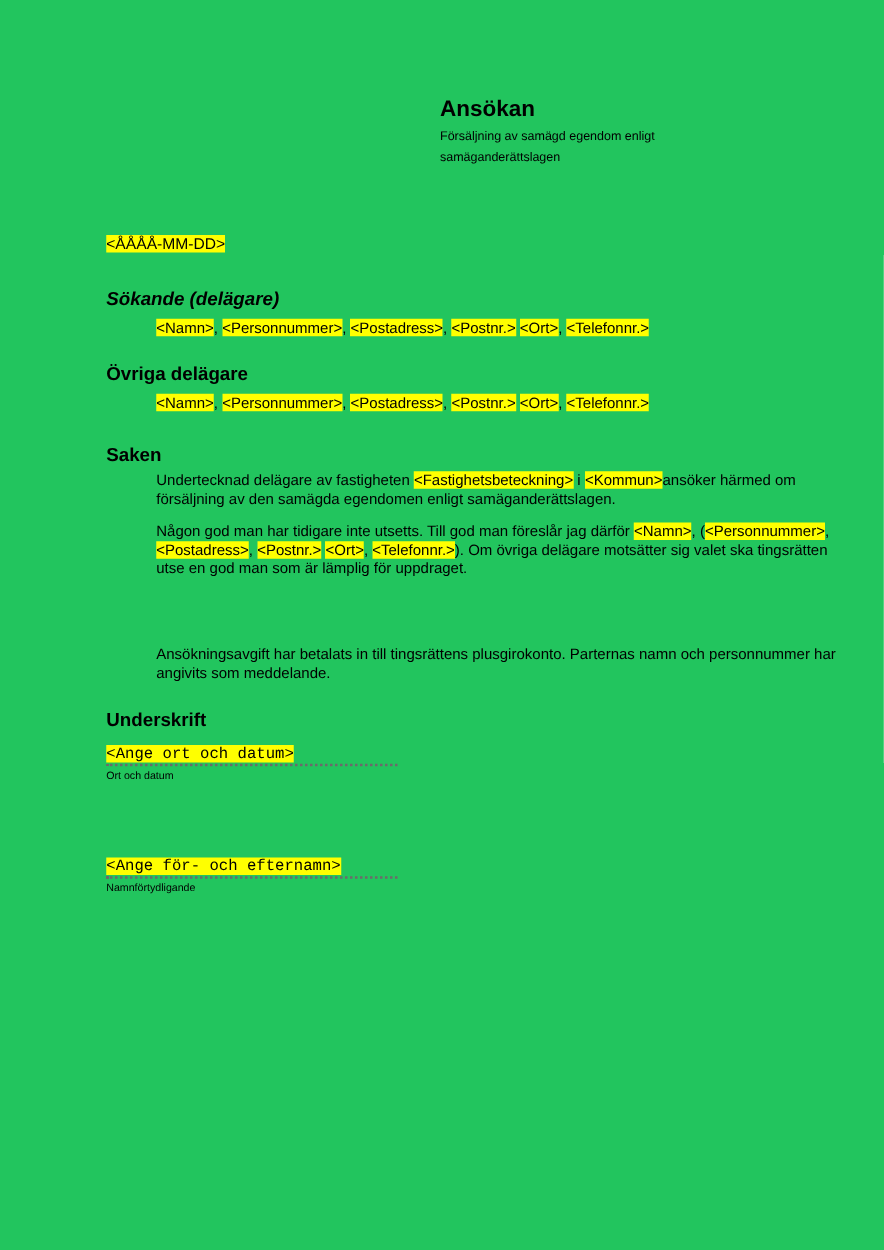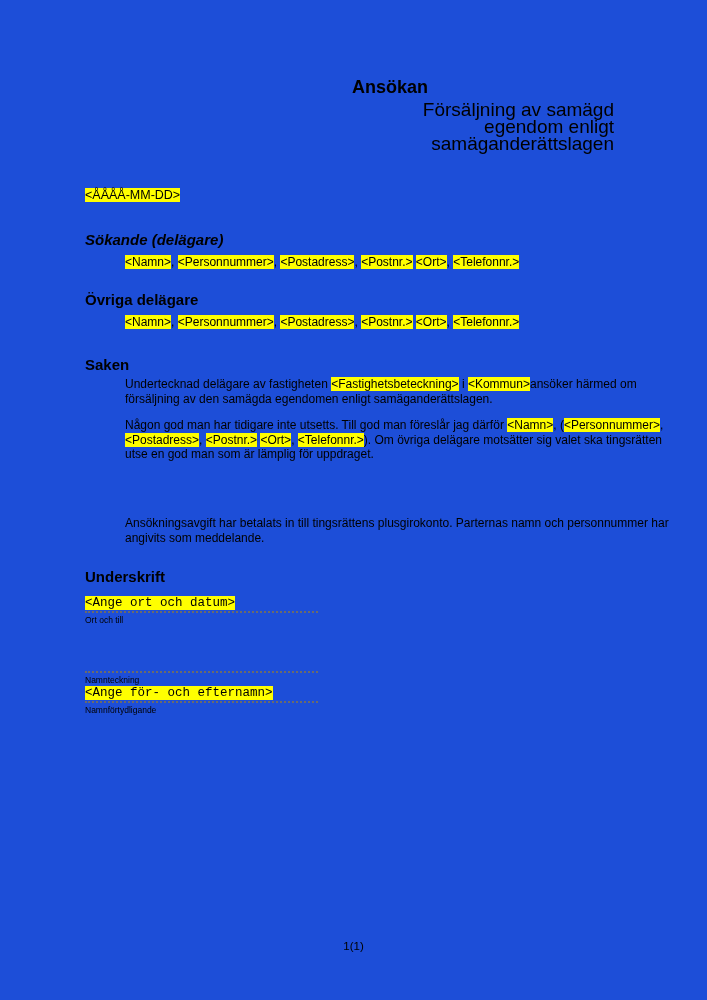--- a/index.html
+++ b/index.html
@@ -13,40 +13,39 @@
     height: 1000px;
     position: relative;
     overflow: hidden;
     font-family: "Liberation Sans", "DejaVu Sans", sans-serif;
     color: #000000;
     -webkit-font-smoothing: antialiased;
   }
   .page {
     position: absolute;
     inset: 0;
-    background: #1d4ed8;
+    background: #22c55e;
   }
   .abs { position: absolute; left: 85px; }
 
   .title-block {
     position: absolute;
     left: 352px;
     top: 76px;
     width: 262px;
   }
   .doc-title {
     font-size: 18px;
     font-weight: bold;
     line-height: 22px;
     margin: 0 0 3px 0;
   }
   .doc-subtitle {
-    font-size: 19px;
+    font-size: 10px;
     line-height: 17px;
-    text-align: right;
   }
 
   h2 {
     font-size: 15px;
     font-weight: bold;
     margin: 0;
     line-height: 18px;
   }
 
   .body {
@@ -128,31 +127,26 @@
   <p class="abs body para p2"><span>Någon god man har tidigare inte utsetts. Till god man föreslår jag därför </span><span class="hl">&lt;Namn&gt;</span><span>, (</span><span class="hl">&lt;Personnummer&gt;</span><span>, </span><span class="hl">&lt;Postadress&gt;</span><span>, </span><span class="hl">&lt;Postnr.&gt;</span><span> </span><span class="hl">&lt;Ort&gt;</span><span>, </span><span class="hl">&lt;Telefonnr.&gt;</span><span>). Om övriga delägare motsätter sig valet ska tingsrätten utse en god man som är lämplig för uppdraget.</span></p>
   <p class="abs body para p4">Ansökningsavgift har betalats in till tingsrättens plusgirokonto. Parternas namn och personnummer har angivits som meddelande.</p>
 
   <h2 class="abs h-underskrift">Underskrift</h2>
 
   <div class="abs sig-block sig-ort">
     <div class="sig-value">
       <span class="hl">&lt;Ange ort och datum&gt;</span>
     </div>
     <div class="dotted-rule"></div>
-    <div class="sig-label">Ort och till</div>
+    <div class="sig-label">Ort och datum</div>
   </div>
 
-  <div class="abs sig-block sig-namnteckning">
-    <div class="dotted-rule"></div>
-    <div class="sig-label">Namnteckning</div>
-  </div>
 
   <div class="abs sig-block sig-namnfortydligande">
     <div class="sig-value">
       <span class="hl">&lt;Ange för- och efternamn&gt;</span>
     </div>
     <div class="dotted-rule"></div>
     <div class="sig-label">Namnförtydligande</div>
   </div>
 
-  <div class="abs page-number">1(1)</div>
 
 </div>
 
 </body></html>

